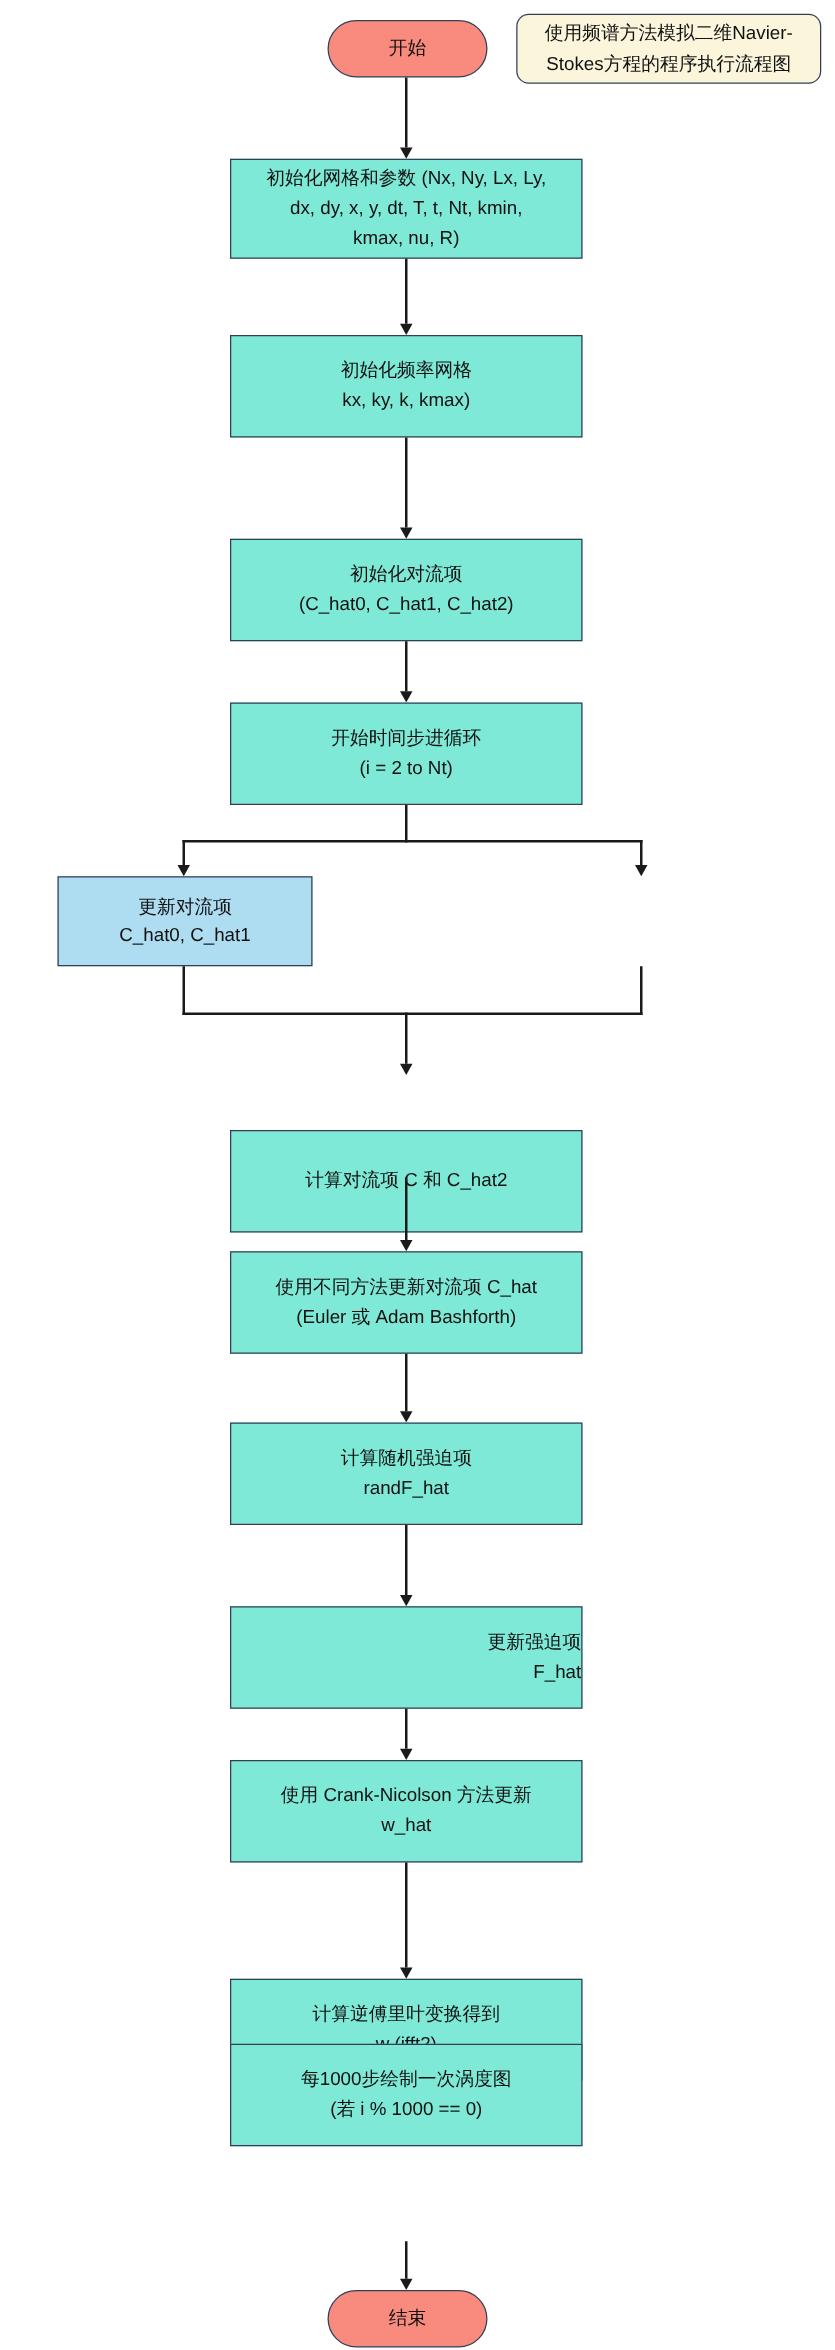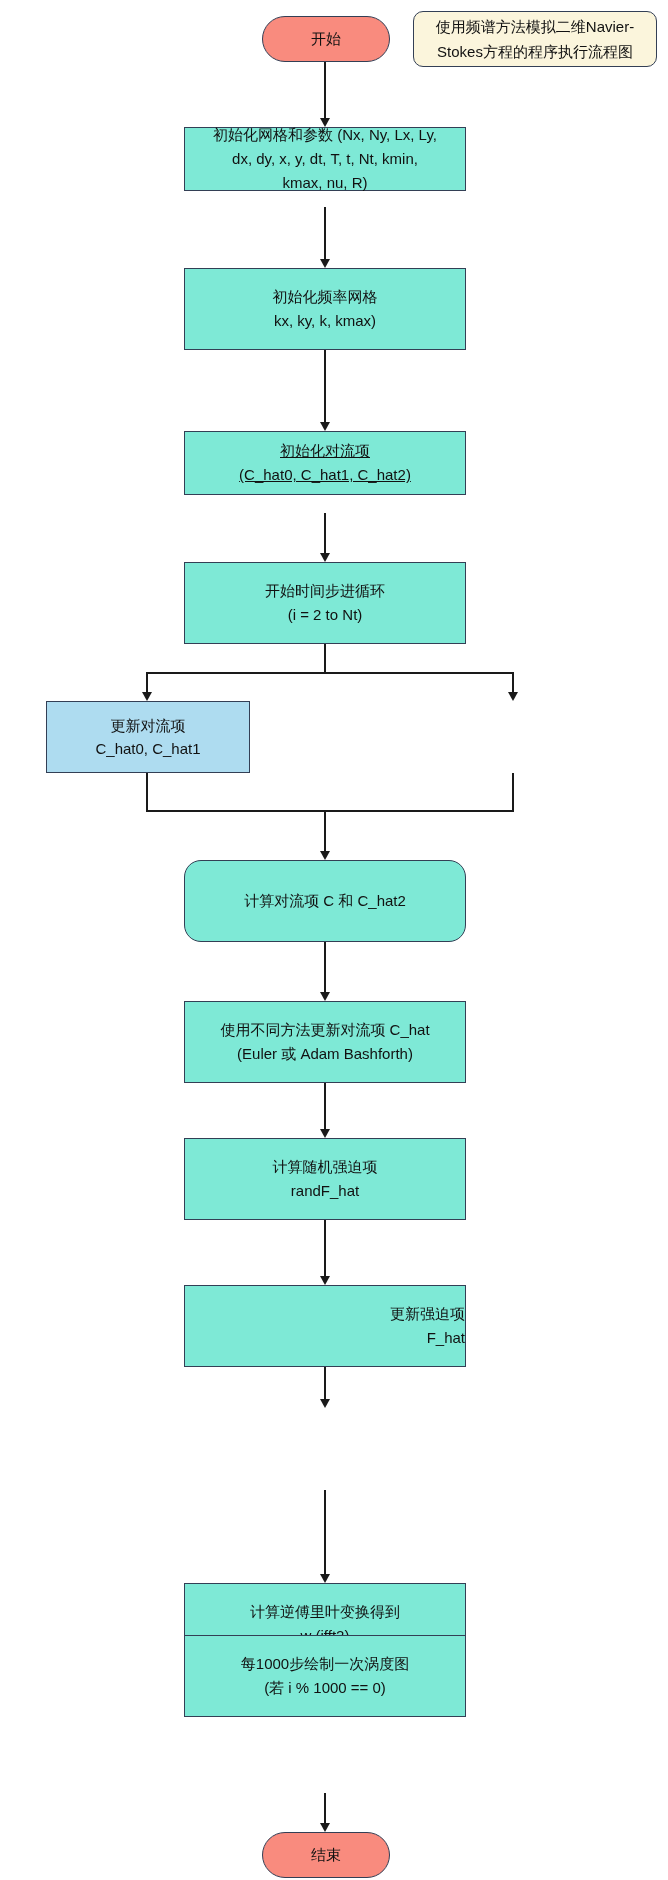--- a/index.html
+++ b/index.html
@@ -81,38 +81,38 @@
   </div>
 
   <div class="node note">
     <div class="ln">使用频谱方法模拟二维Navier-</div>
     <div class="ln">Stokes方程的程序执行流程图</div>
   </div>
 
   <div class="vl" style="left:324px;top:62px;height:56px;"></div>
   <div class="ah" style="left:320px;top:118px;"></div>
 
-  <div class="node process" style="top:127px;height:64px;">
+  <div class="node process" style="top:127px;height:80px;">
     <div class="ln">初始化网格和参数 (Nx, Ny, Lx, Ly,</div>
     <div class="ln">dx, dy, x, y, dt, T, t, Nt, kmin,</div>
     <div class="ln">kmax, nu, R)</div>
   </div>
 
   <div class="vl" style="left:324px;top:207px;height:52px;"></div>
   <div class="ah" style="left:320px;top:259px;"></div>
 
   <div class="node process" style="top:268px;height:82px;">
     <div class="ln">初始化频率网格</div>
     <div class="ln">kx, ky, k, kmax)</div>
   </div>
 
   <div class="vl" style="left:324px;top:350px;height:72px;"></div>
   <div class="ah" style="left:320px;top:422px;"></div>
 
-  <div class="node process" style="top:431px;height:64px;text-decoration:underline;">
+  <div class="node process" style="top:431px;height:82px;">
     <div class="ln">初始化对流项</div>
     <div class="ln">(C_hat0, C_hat1, C_hat2)</div>
   </div>
 
   <div class="vl" style="left:324px;top:513px;height:40px;"></div>
   <div class="ah" style="left:320px;top:553px;"></div>
 
   <div class="node process" style="top:562px;height:82px;">
     <div class="ln">开始时间步进循环</div>
     <div class="ln">(i = 2 to Nt)</div>
@@ -130,21 +130,21 @@
     <div class="ln">C_hat0, C_hat1</div>
   </div>
 
 
   <div class="vl" style="left:146px;top:773px;height:39px;"></div>
   <div class="vl" style="left:512px;top:773px;height:39px;"></div>
   <div class="hl" style="left:146px;top:810px;width:368px;"></div>
   <div class="vl" style="left:324px;top:810px;height:41px;"></div>
   <div class="ah" style="left:320px;top:851px;"></div>
 
-  <div class="node process" style="top:860px;height:82px;border-radius:17px;">
+  <div class="node process" style="top:904px;height:82px;">
     <div class="ln">计算对流项 C 和 C_hat2</div>
   </div>
 
   <div class="vl" style="left:324px;top:942px;height:50px;"></div>
   <div class="ah" style="left:320px;top:992px;"></div>
 
   <div class="node process" style="top:1001px;height:82px;">
     <div class="ln">使用不同方法更新对流项 C_hat</div>
     <div class="ln">(Euler 或 Adam Bashforth)</div>
   </div>
@@ -161,20 +161,24 @@
   <div class="ah" style="left:320px;top:1276px;"></div>
 
   <div class="node process" style="top:1285px;height:82px;align-items:flex-end;">
     <div class="ln">更新强迫项</div>
     <div class="ln">F_hat</div>
   </div>
 
   <div class="vl" style="left:324px;top:1367px;height:32px;"></div>
   <div class="ah" style="left:320px;top:1399px;"></div>
 
+  <div class="node process" style="top:1408px;height:82px;">
+    <div class="ln">使用 Crank-Nicolson 方法更新</div>
+    <div class="ln">w_hat</div>
+  </div>
 
   <div class="vl" style="left:324px;top:1490px;height:84px;"></div>
   <div class="ah" style="left:320px;top:1574px;"></div>
 
   <div class="node process" style="top:1583px;height:82px;">
     <div class="ln">计算逆傅里叶变换得到</div>
     <div class="ln">w (ifft2)</div>
   </div>
 
   <div class="vl" style="left:324px;top:1665px;height:37px;"></div>

